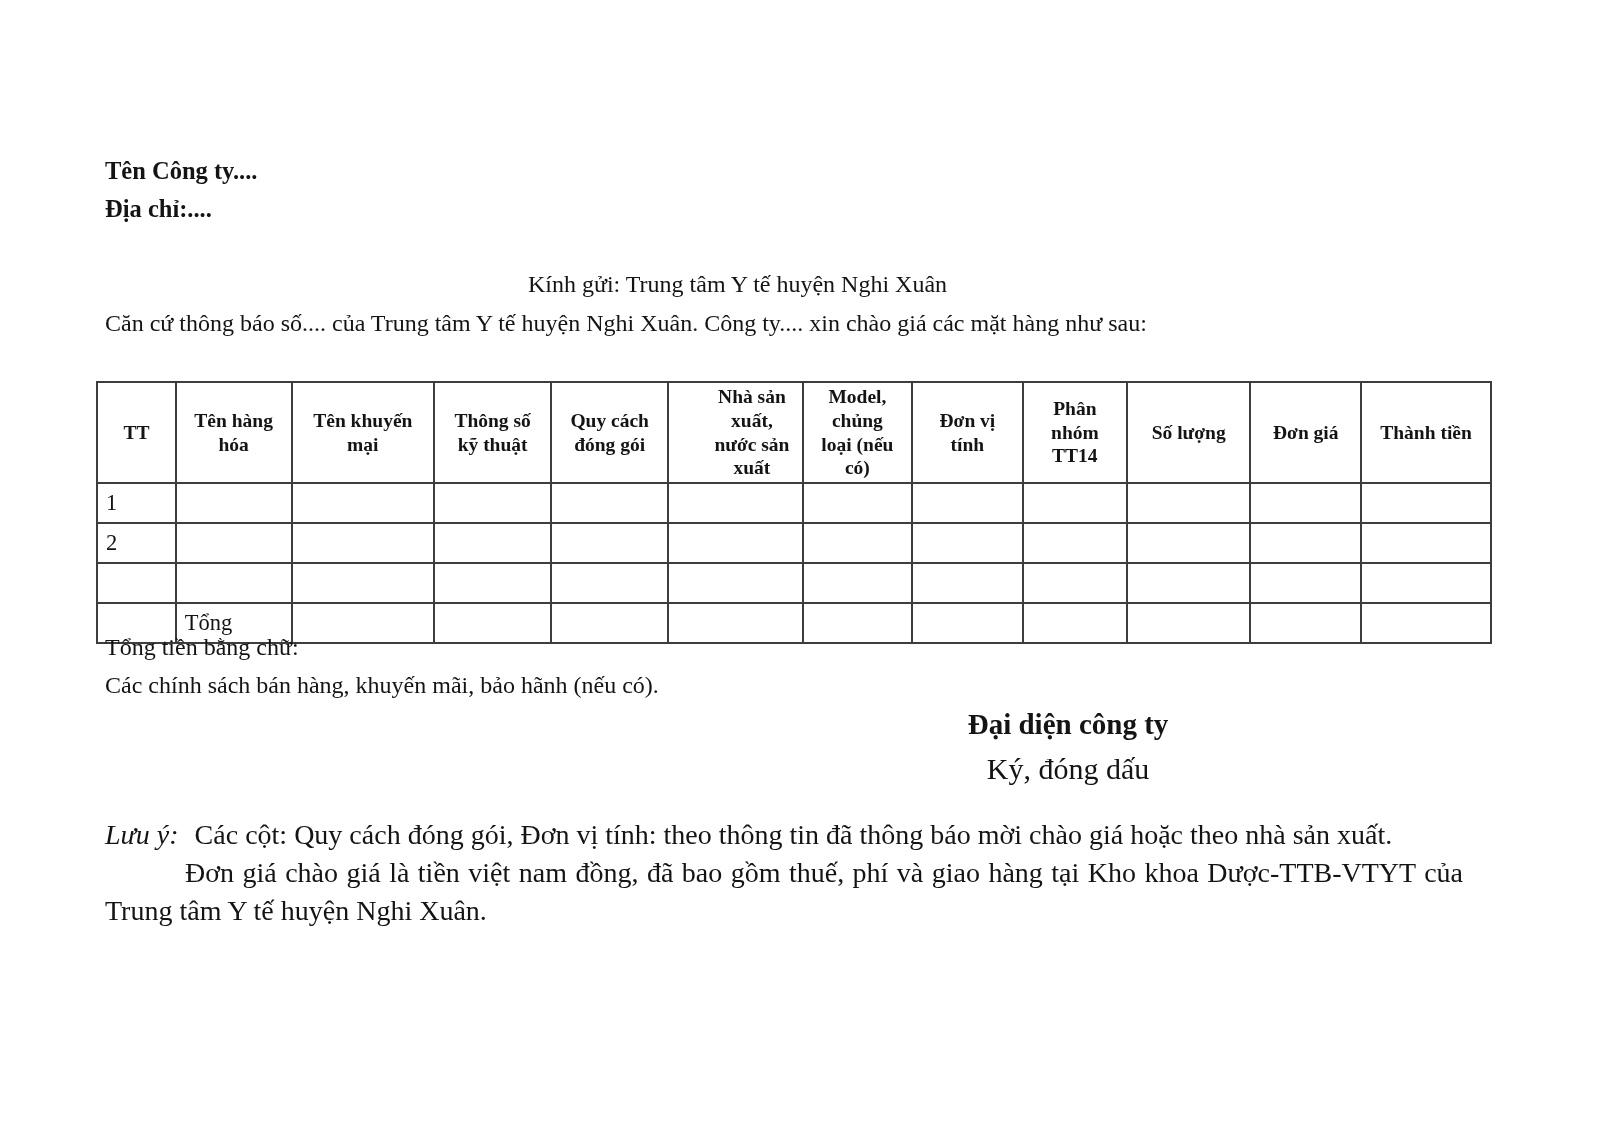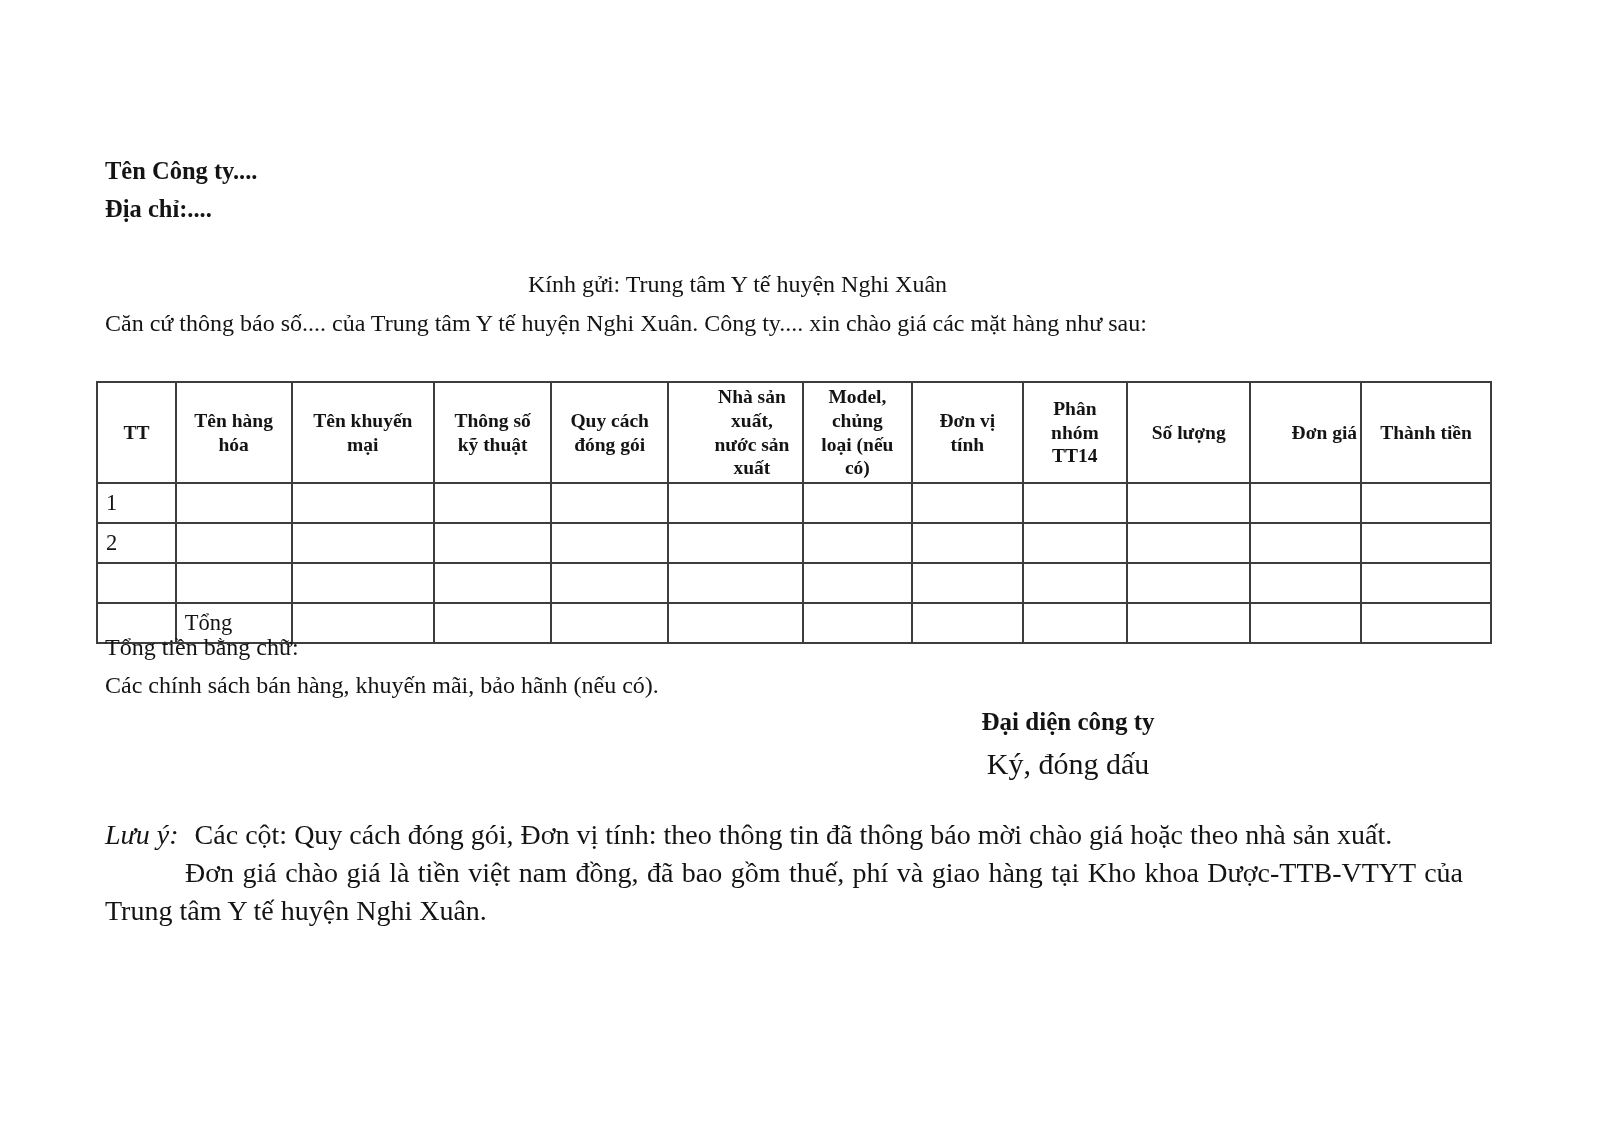--- a/index.html
+++ b/index.html
@@ -27,21 +27,21 @@
   }
   .quote-table td {
     height: 38px; font-size: 22.5px; font-weight: normal;
     text-align: left; vertical-align: middle; padding: 0 2px 0 8px;
     overflow: hidden; white-space: nowrap;
   }
   .below-table-1 { position: absolute; left: 105px; top: 634px; font-size: 24px; }
   .below-table-2 { position: absolute; left: 105px; top: 672px; font-size: 24px; }
 
   .rep-block { position: absolute; left: 878px; top: 708px; width: 380px; text-align: center; }
-  .rep-title { font-weight: bold; font-size: 25px; }
+  .rep-title { font-weight: bold; font-size: 29px; }
   .rep-sign { font-size: 30px; margin-top: 11px; }
 
   .notes { position: absolute; left: 105px; top: 816px; width: 1358px; font-size: 28px; line-height: 38px; }
   .notes p { margin: 0; text-align: justify; }
   .note-label { font-style: italic; margin-right: 16px; }
   .note-p2 { text-indent: 80px; }
 </style>
 </head>
 <body>
 
@@ -75,21 +75,21 @@
           <th style="width: 8%;">Model,
 chủng
 loại (nếu
 có)</th>
           <th style="width: 8.1%;">Đơn vị
 tính</th>
           <th style="width: 7.6%;">Phân
 nhóm
 TT14</th>
           <th style="width: 9.1%;">Số lượng</th>
-          <th style="width: 8.1%; text-align: right;">Đơn giá</th>
+          <th style="width: 8.1%;">Đơn giá</th>
           <th style="width: 9.6%;">Thành tiền</th>
         </tr>
     </thead>
     <tbody id="table-body">
         <tr>
           <td>1</td>
           <td></td>
           <td></td>
           <td></td>
           <td></td>

